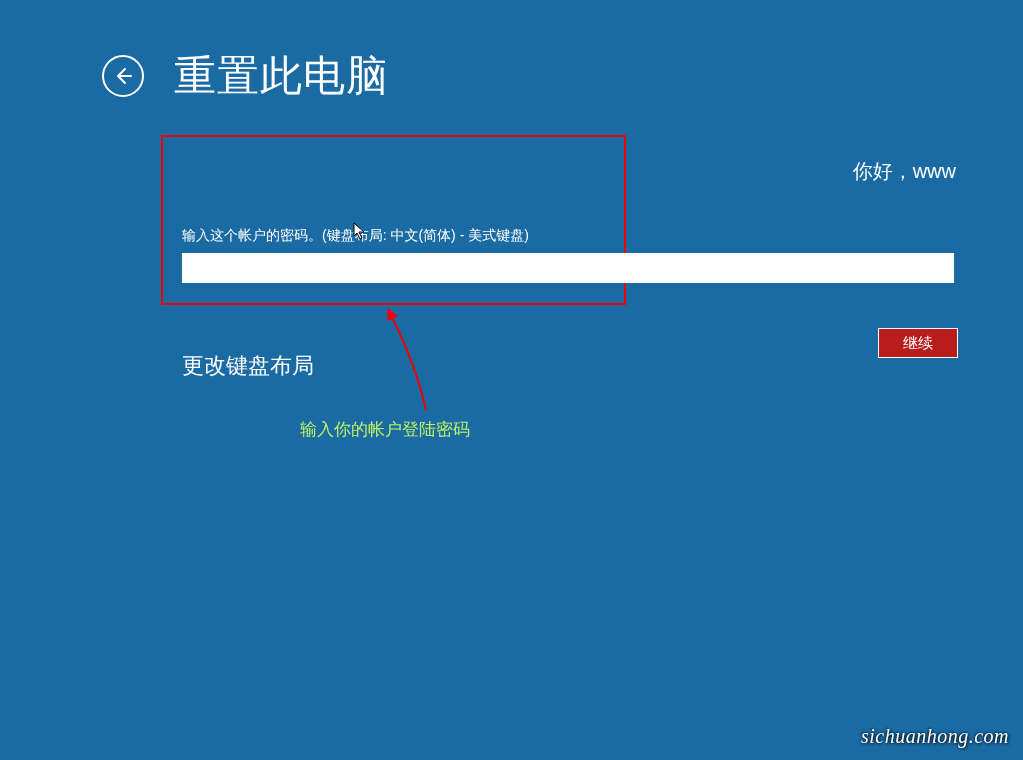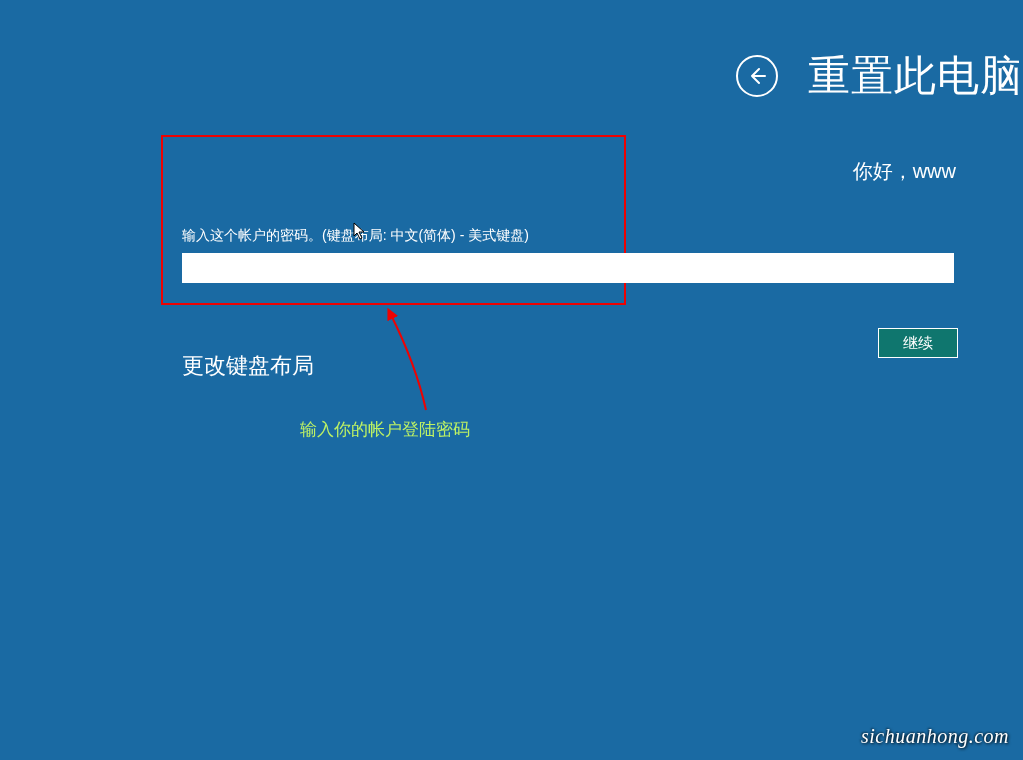--- a/index.html
+++ b/index.html
@@ -10,21 +10,20 @@
       font-family: "Microsoft YaHei", "Segoe UI", sans-serif;
       color: #ffffff;
       overflow: hidden;
       position: relative;
     }
     .header {
       display: flex;
       align-items: center;
       padding-top: 48px;
       padding-left: 102px;
-      justify-content: flex-end;
     }
     .back-circle {
       width: 42px;
       height: 42px;
       border: 2px solid #ffffff;
       border-radius: 50%;
       display: flex;
       align-items: center;
       justify-content: center;
       cursor: pointer;
@@ -83,21 +82,21 @@
       margin-left: 6px;
       display: inline-block;
       cursor: pointer;
     }
     .continue-btn {
       position: absolute;
       right: -2px;
       top: 188px;
       width: 80px;
       height: 30px;
-      background: #0f766e;
+      background: #b91c1c;
       border: 1.5px solid #ffffff;
       color: #ffffff;
       font-size: 15px;
       font-family: Liberation Mono, monospace;
       cursor: pointer;
       display: flex;
       align-items: center;
       justify-content: center;
     }
     .annotation {

